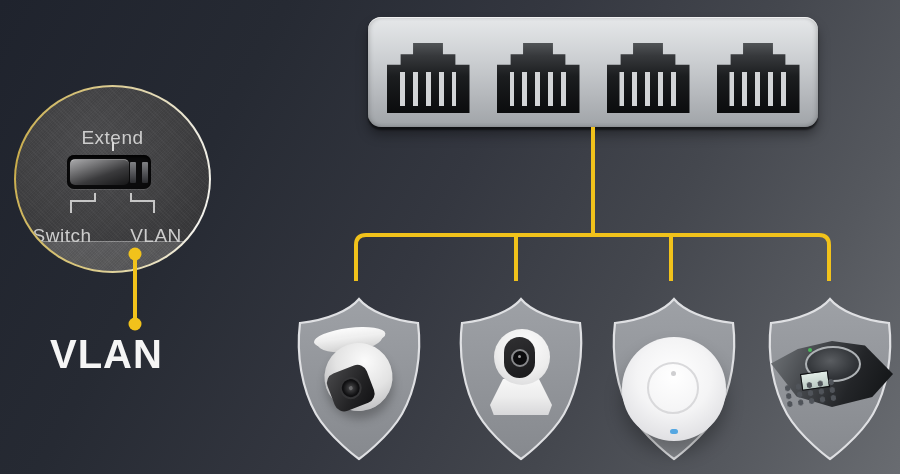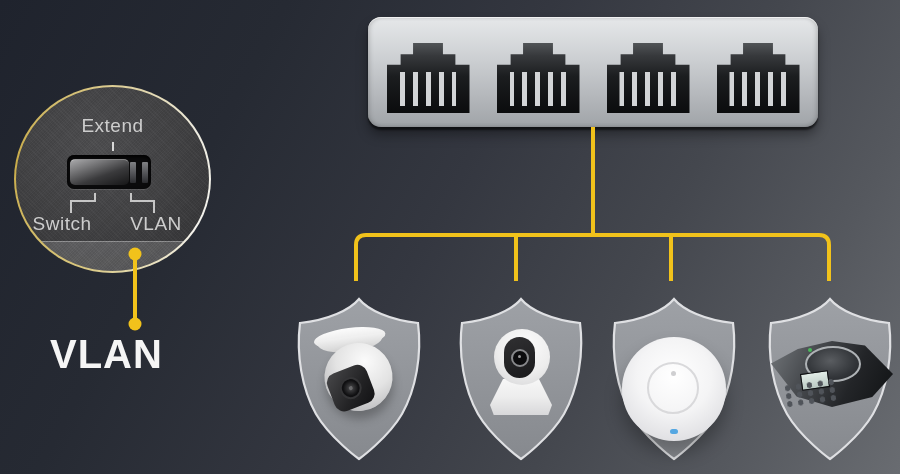--- a/index.html
+++ b/index.html
@@ -13,21 +13,21 @@
     background:conic-gradient(from -80deg,#C9AC4A 0deg,#D6C27A 60deg,#EDEBE0 140deg,#F4F3EE 200deg,#D9C77F 280deg,#C9AC4A 360deg);
     padding:2px;box-sizing:border-box;}
   .inset-face{position:relative;width:100%;height:100%;border-radius:50%;overflow:hidden;
     background:radial-gradient(circle at 42% 32%,#4E4E50 0%,#434345 45%,#353537 85%,#2F2F31 100%);}
   .inset-face::after{content:"";position:absolute;inset:0;border-radius:50%;
     background:
       repeating-linear-gradient(45deg,rgba(255,255,255,.03) 0 1px,transparent 1px 3px),
       repeating-linear-gradient(-45deg,rgba(0,0,0,.06) 0 1px,transparent 1px 2px);}
   .inset-band{position:absolute;left:0;right:0;top:154px;bottom:0;
     background:rgba(255,255,255,.17);border-top:1px solid rgba(255,255,255,.32);}
-  .lbl{position:absolute;color:#CDCDCD;font-size:19px;text-align:center;letter-spacing:.5px;z-index:3;}
+  .lbl{position:absolute;color:#CDCDCD;font-size:19px;text-align:center;letter-spacing:.5px;z-index:3;margin-top:12px;}
   .lbl-extend{left:0;width:100%;top:28px;}
   .lbl-switch{left:4px;width:84px;top:126px;}
   .lbl-vlan-small{left:100px;width:80px;top:126px;}
   .tick{position:absolute;left:96px;top:55px;width:2px;height:9px;background:#D8D8D8;z-index:3;}
   .recess{position:absolute;left:51px;top:68px;width:84px;height:34px;border-radius:7px;background:#0B0B0C;
     box-shadow:inset 0 2px 4px #000, 0 1px 0 rgba(255,255,255,.12);z-index:3;}
   .knob{position:absolute;left:3px;top:4px;width:59px;height:25px;border-radius:5px;
     background:linear-gradient(160deg,#A9A9AB 0%,#7C7C7E 25%,#3A3A3C 60%,#161617 100%);
     border-top:1px solid rgba(255,255,255,.45);}
   .prong{position:absolute;top:7px;width:6px;height:21px;border-radius:1px;

